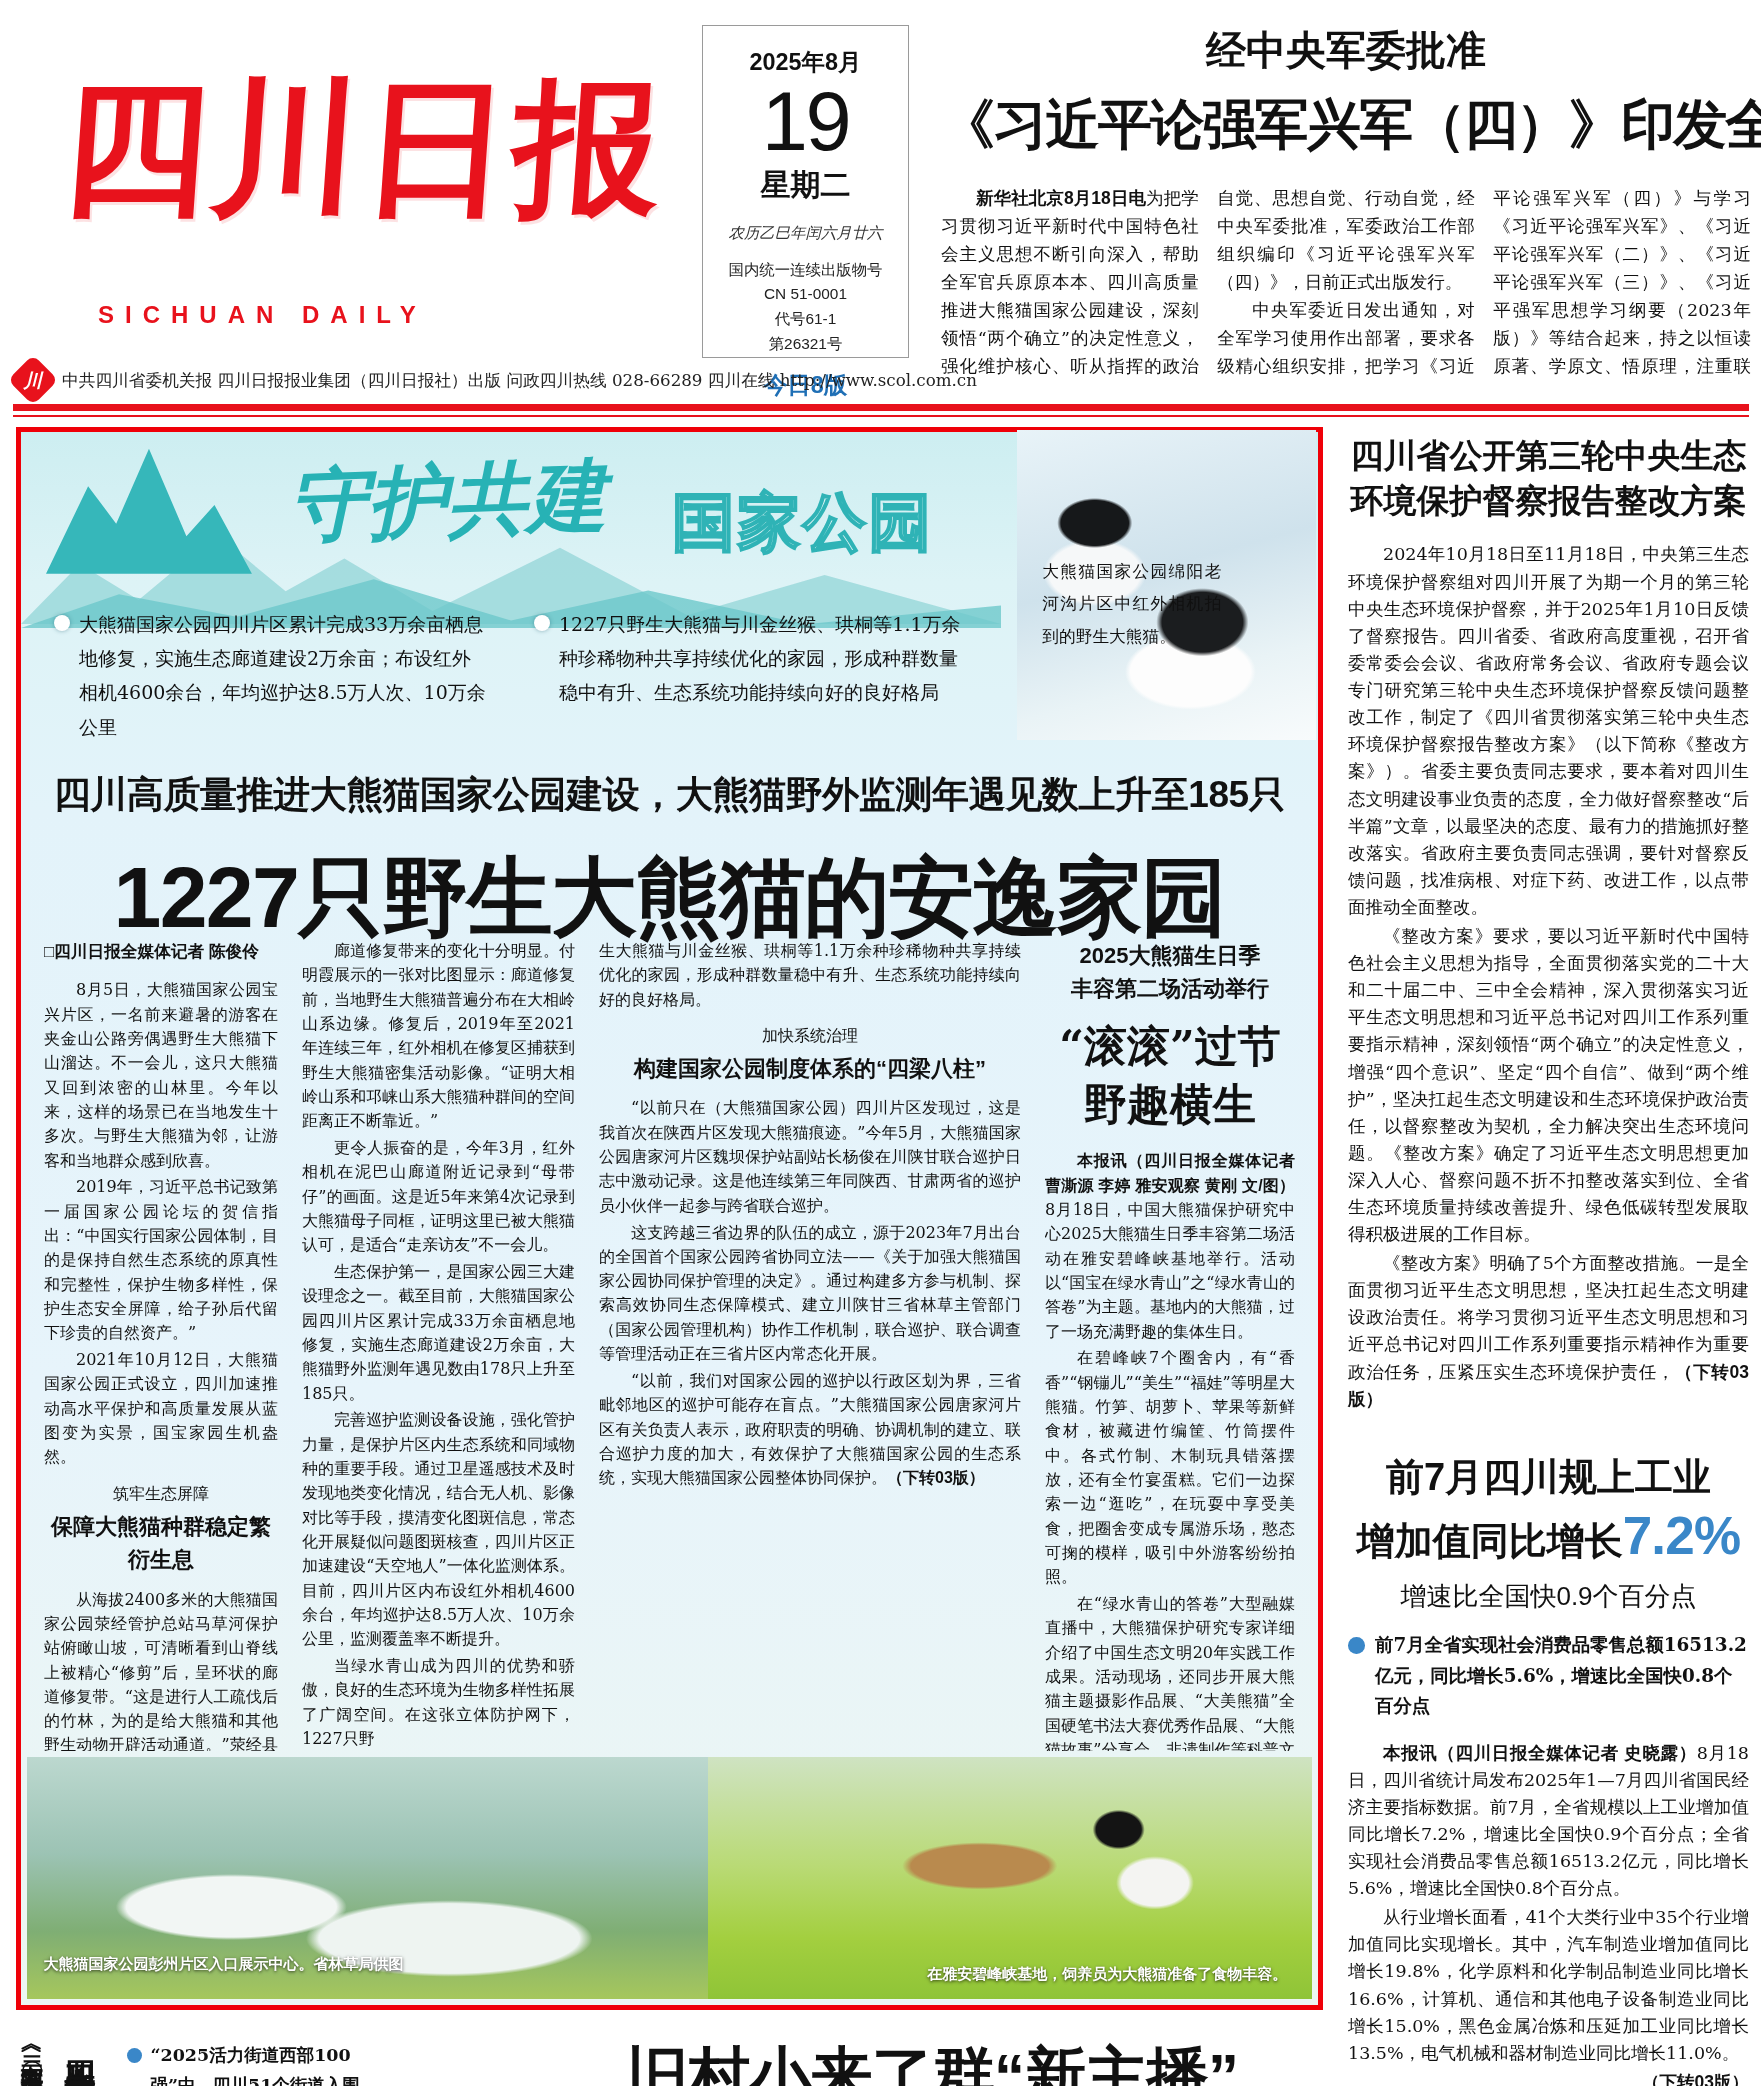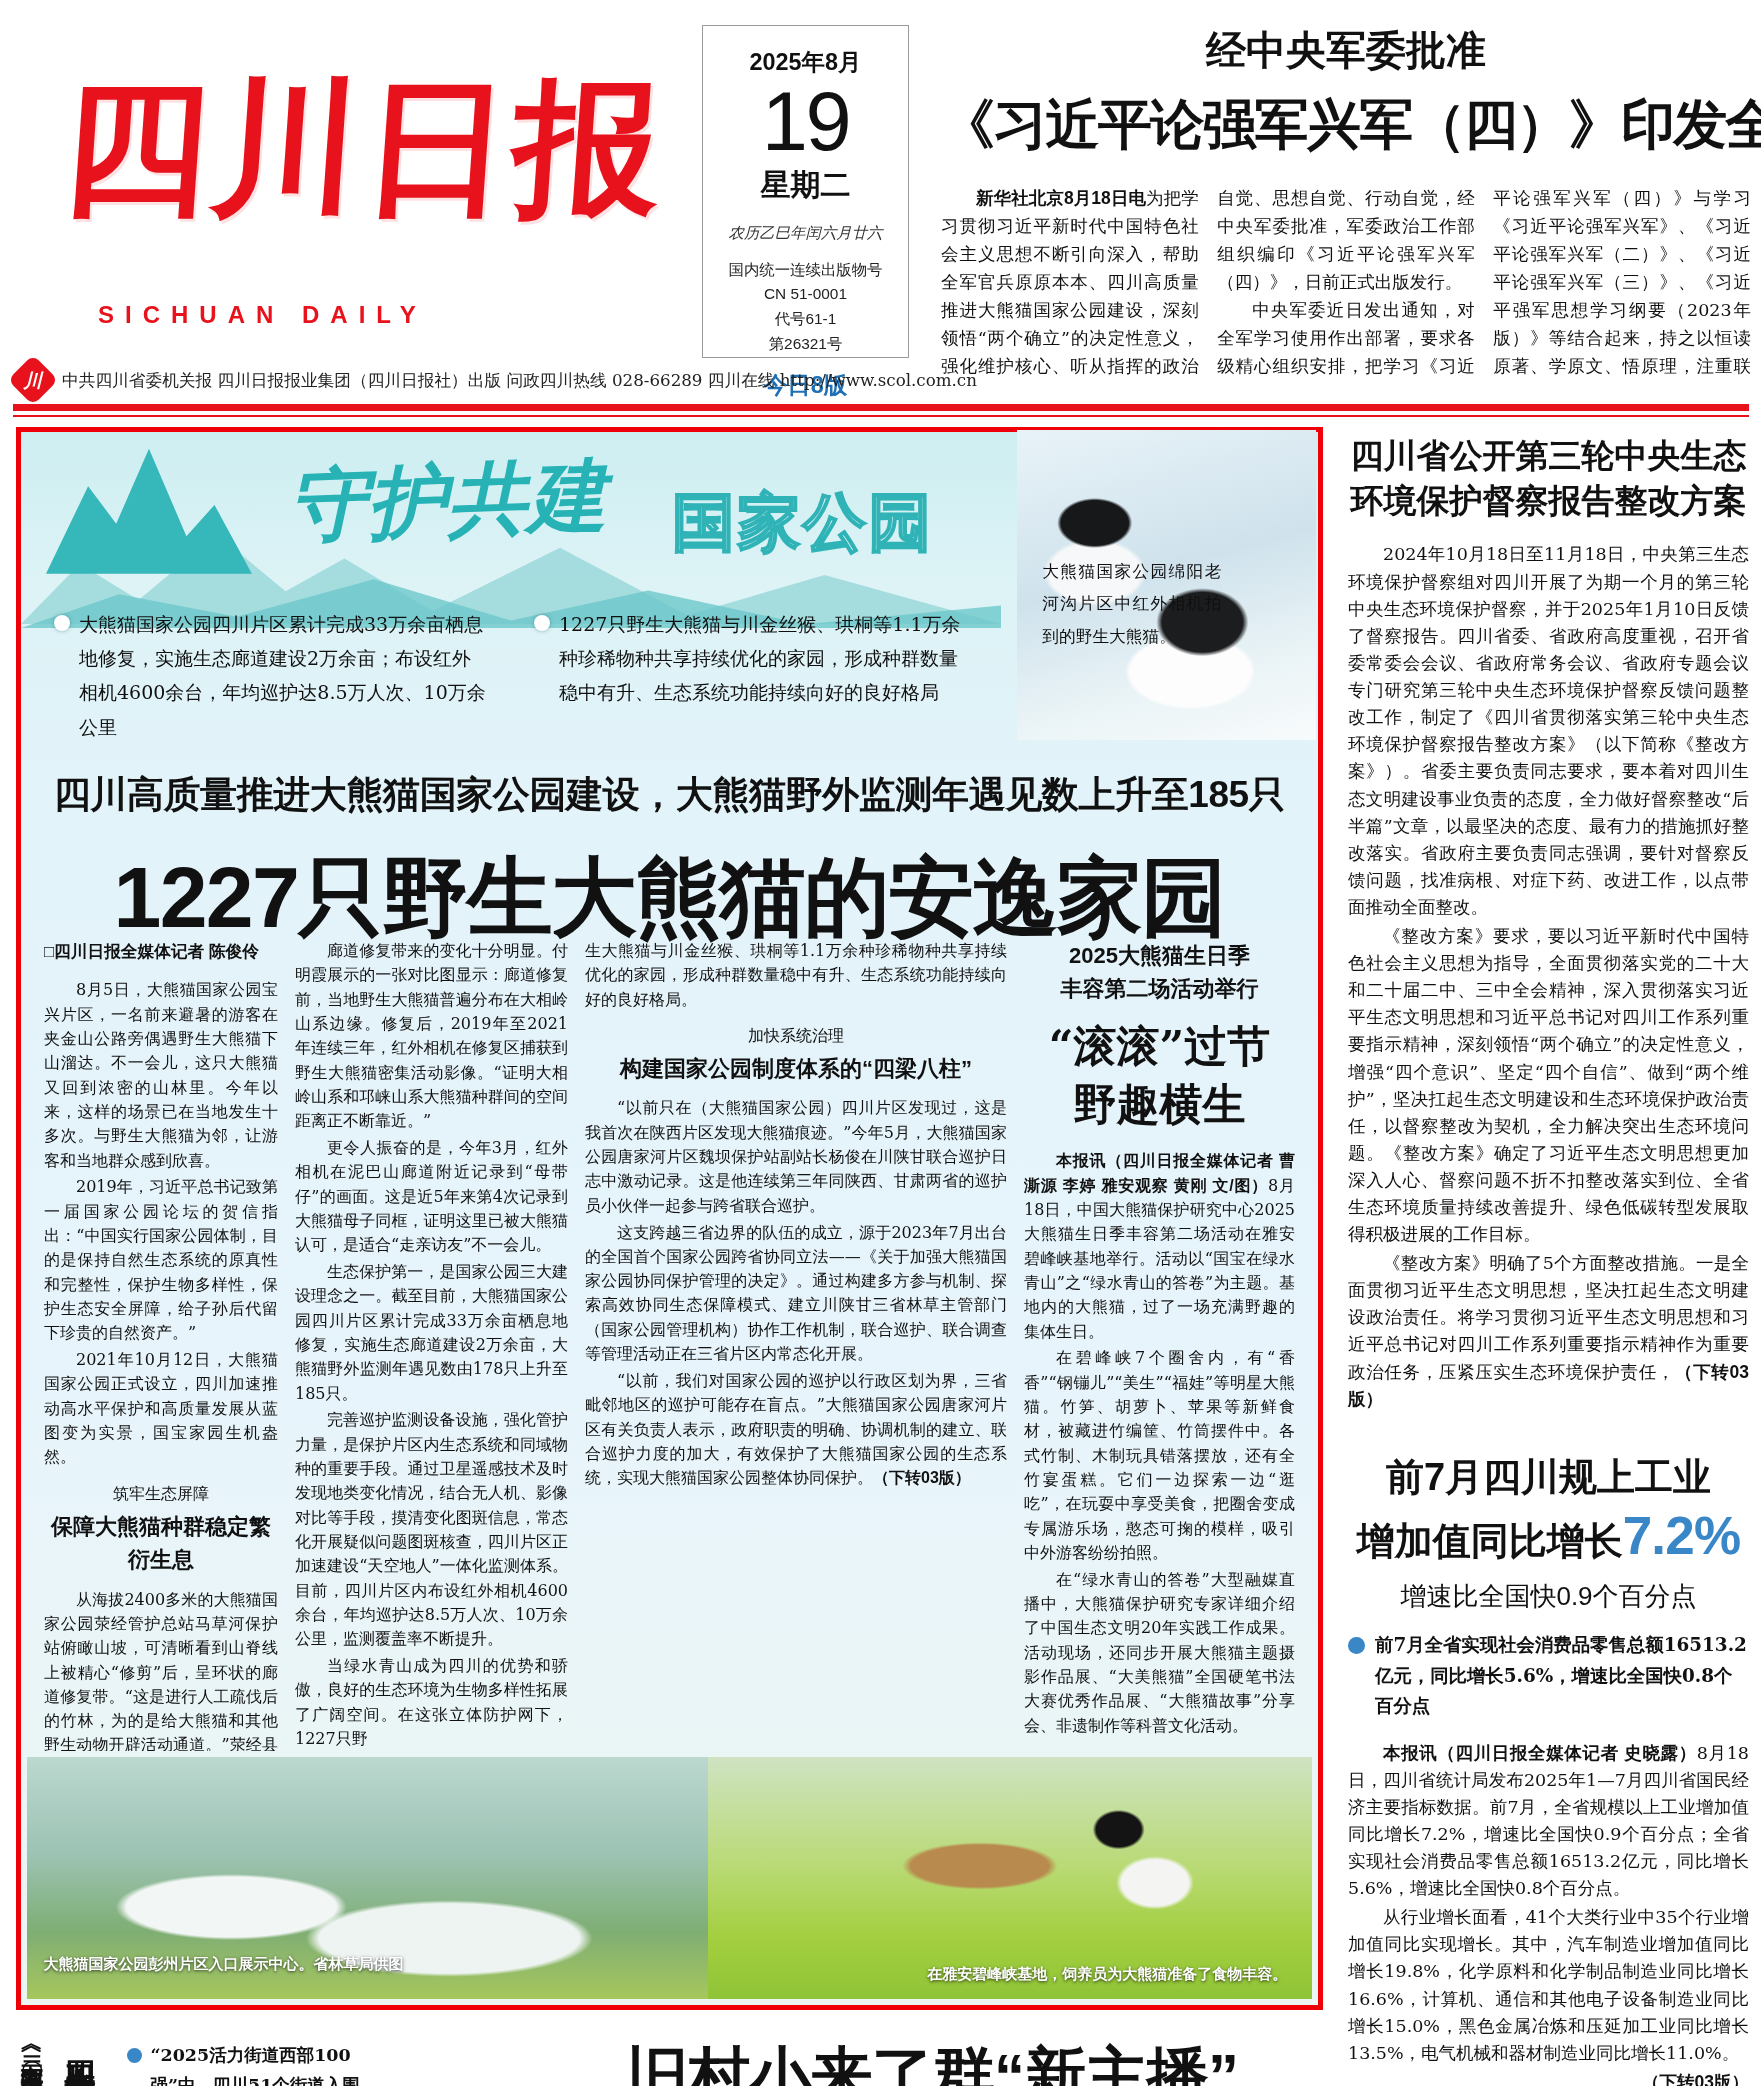--- a/index.html
+++ b/index.html
@@ -54,21 +54,21 @@
       radial-gradient(109px 63px at 58% 78%,#fdfdfd 0 55%,transparent 60%),
       radial-gradient(83px 54px at 26% 46%,#f6f8f9 0 55%,transparent 62%),
       linear-gradient(165deg,#e8f3f8 0,#cfe2ec 45%,#e9f3f6 75%,#f8fbfc 100%);}
   .snowcap{position:absolute;left:25px;top:125px;width:179px;font-size:16.7px;line-height:1.95;color:#101010;text-align:justify;}
   .bullets{position:absolute;left:33px;top:175px;width:914px;display:flex;gap:46px;}
   .bullet-item{flex:1;font-size:19px;line-height:1.8;color:#101010;position:relative;padding-left:25px;}
   .bullet-item .dot{position:absolute;left:0;top:7.5px;width:16px;height:16px;border-radius:50%;background:#fff;
     box-shadow:0 0 4.2px rgba(30,90,110,.45);}
   .deck{position:absolute;left:0;right:0;top:338px;text-align:center;font-size:37px;font-weight:800;letter-spacing:-0.4px;}
   .mainhead{position:absolute;left:0;right:0;top:408px;text-align:center;font-size:86px;font-weight:900;letter-spacing:-1.7px;}
-  .cols{position:absolute;left:23px;right:23px;top:507px;height:812px;display:flex;gap:17px;overflow:hidden;}
+  .cols{position:absolute;left:23px;right:23px;top:507px;height:812px;display:flex;gap:24px;overflow:hidden;}
   .col{font-size:16px;line-height:1.52;overflow:hidden;}
   .c1{width:234px;flex:0 0 auto;}
   .c2{width:273px;flex:0 0 auto;}
   .c3{width:422px;flex:0 0 auto;}
   .c5{width:275px;flex:1;}
   .byline{font-weight:700;font-size:16.7px;margin-bottom:14px;font-family:"Liberation Sans",sans-serif;}
   .col p{margin-bottom:2.5px;}
   .subhead{ text-align:center;margin:12.5px 0 11px;text-indent:0;}
   .subhead .s1{font-size:16px;display:block;font-family:"Liberation Sans",sans-serif;}
   .subhead .s2{font-size:22px;display:block;font-weight:900;font-family:"Liberation Sans",sans-serif;margin-top:3.3px;}

